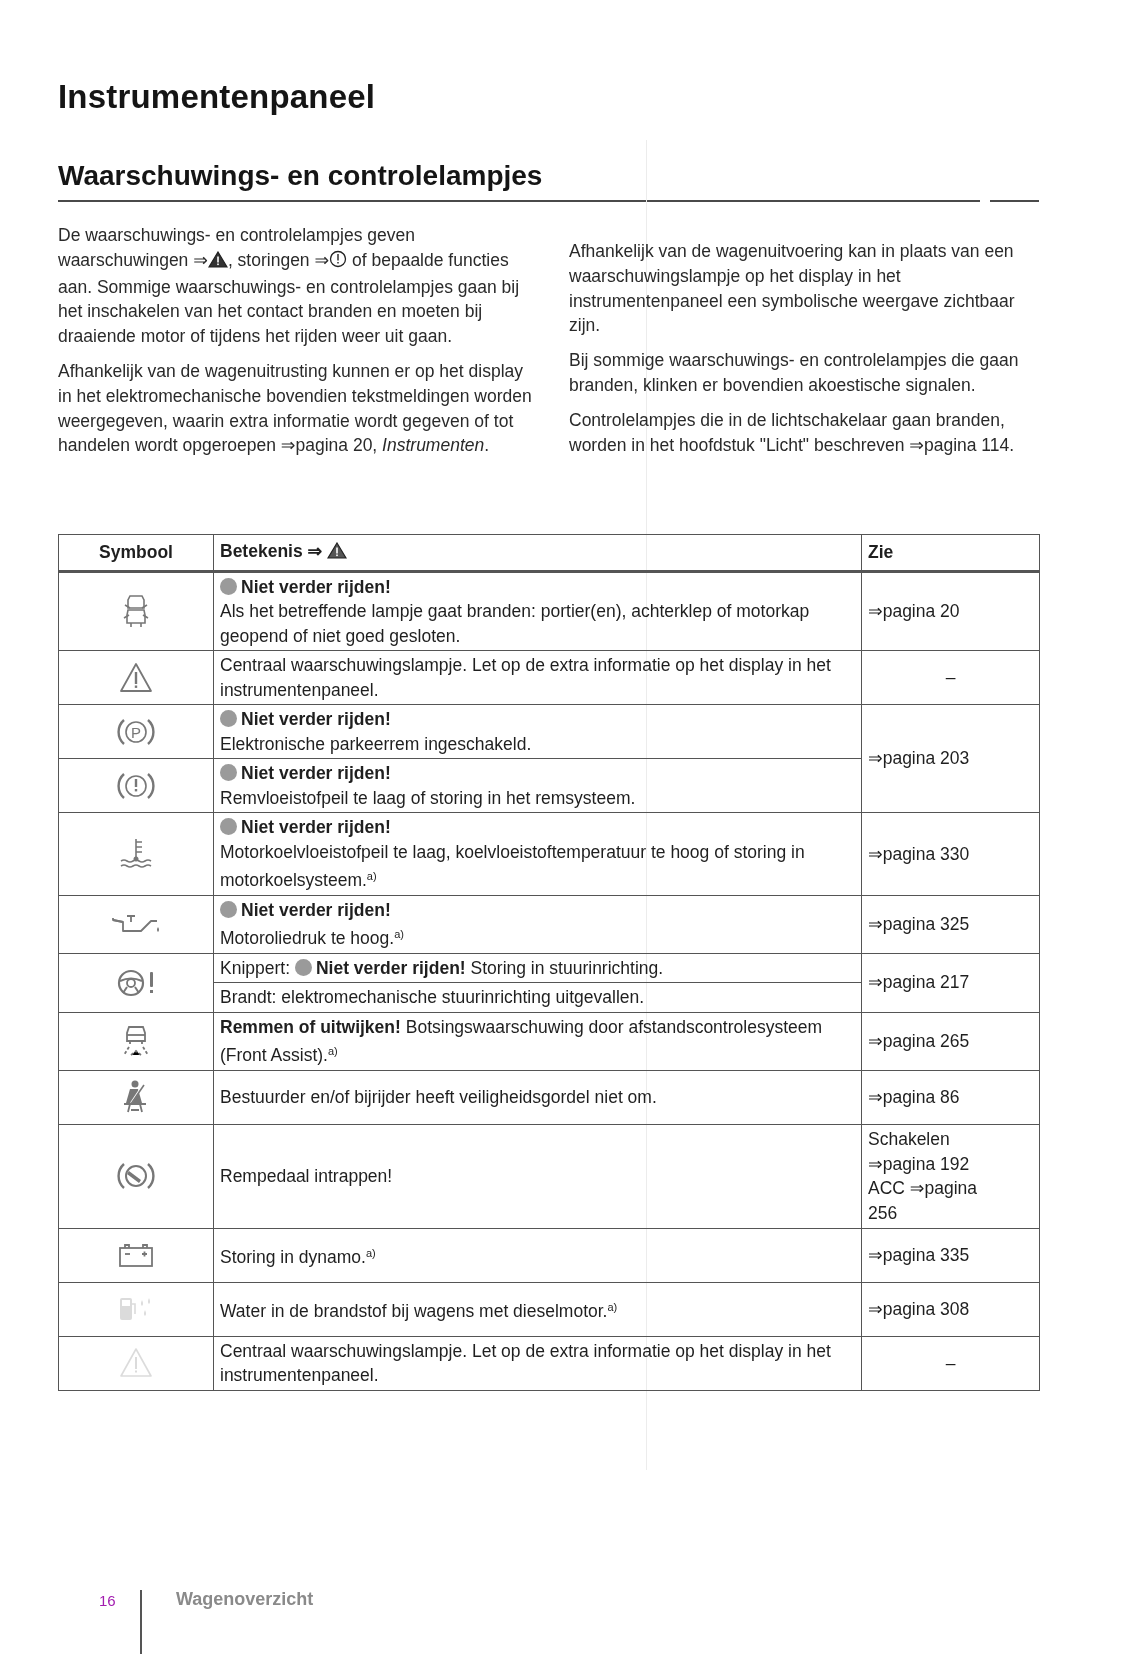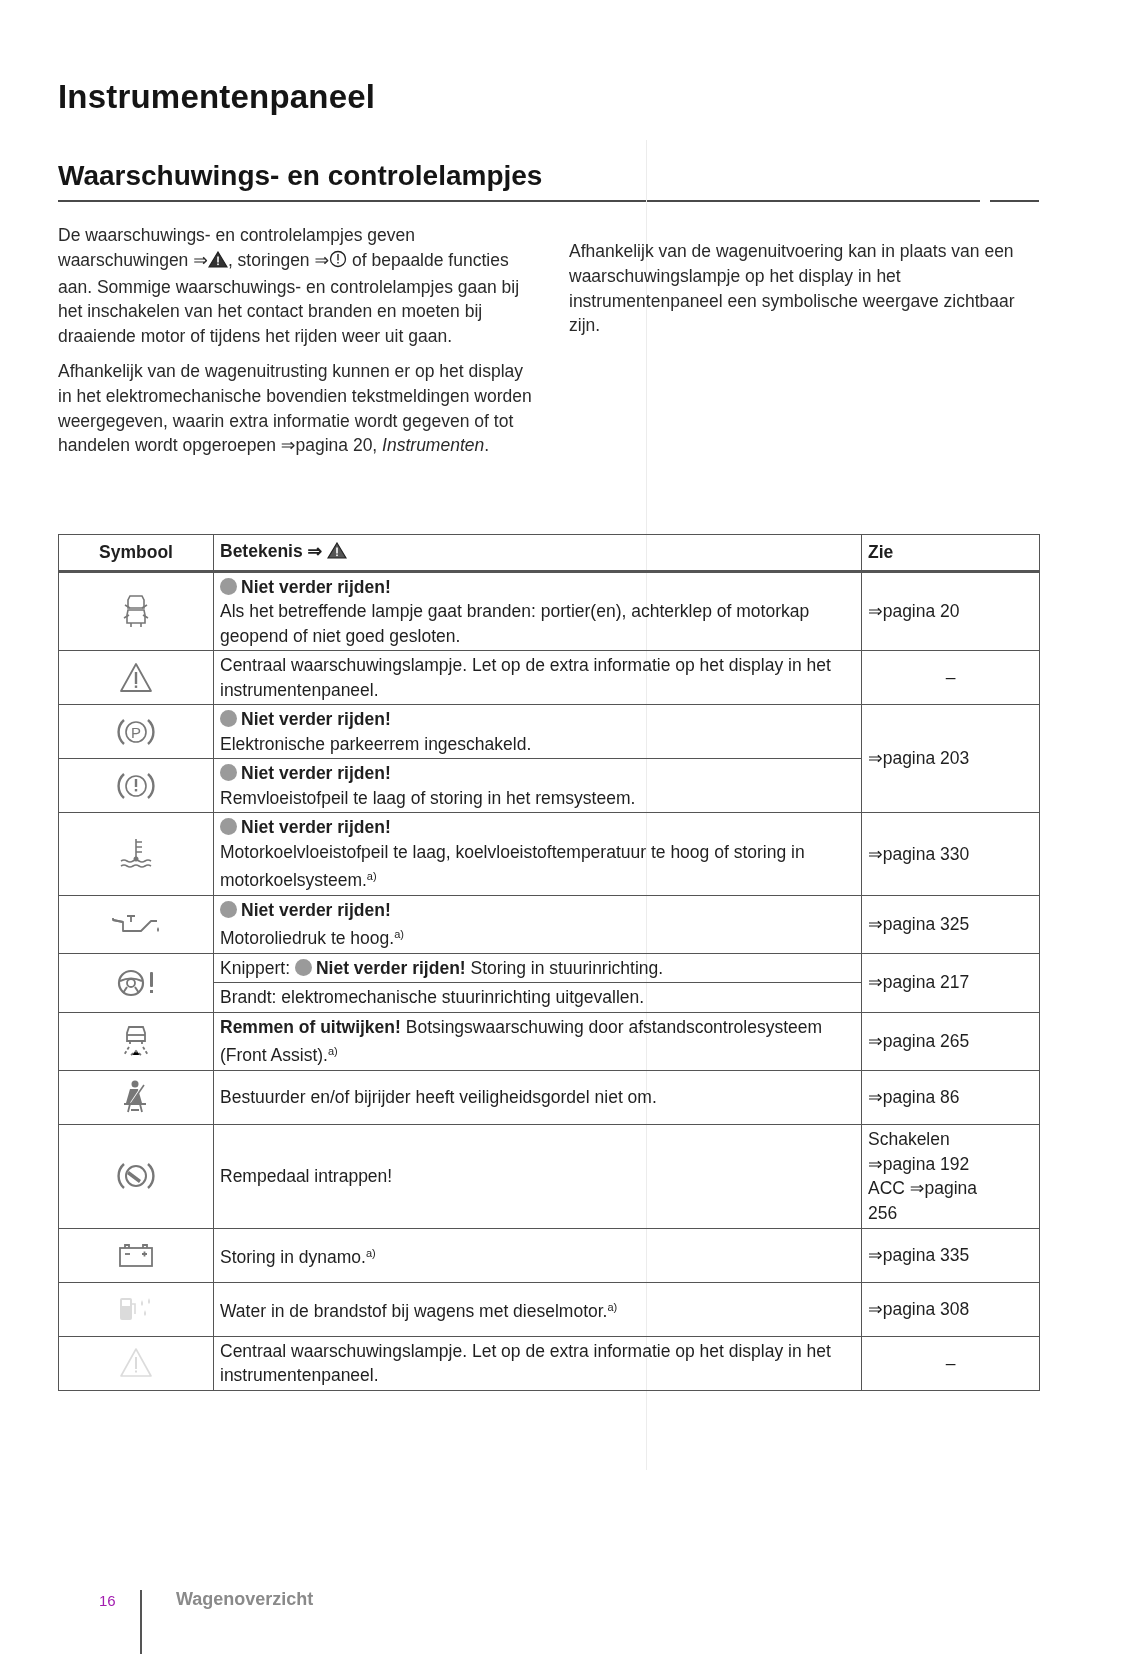--- a/index.html
+++ b/index.html
@@ -60,20 +60,22 @@
           <rect x="8.3" y="12" width="1.4" height="1.5" fill="#222"></rect>
         </svg></span><span> of bepaalde functies aan. Sommige waarschuwings- en controlelampjes gaan bij het inschakelen van het contact branden en moeten bij draaiende motor of tijdens het rijden weer uit gaan.</span>
   </p>
   <p>
     <span>Afhankelijk van de wagenuitrusting kunnen er op het display in het elektromechanische bovendien tekstmeldingen worden weergegeven, waarin extra informatie wordt gegeven of tot handelen wordt opgeroepen ⇒pagina 20, </span><em>Instrumenten</em><span>.</span>
   </p>
 </div>
 
 <div class="col right">
   <p>Afhankelijk van de wagenuitvoering kan in plaats van een waarschuwingslampje op het display in het instrumentenpaneel een symbolische weergave zichtbaar zijn.</p>
+  <p>Bij sommige waarschuwings- en controlelampjes die gaan branden, klinken er bovendien akoestische signalen.</p>
+  <p>Controlelampjes die in de lichtschakelaar gaan branden, worden in het hoofdstuk "Licht" beschreven ⇒pagina 114.</p>
 </div>
 
 <table class="lamps">
   <thead>
     <tr>
       <th class="c-sym">Symbool</th>
       <th><span>Betekenis ⇒</span> <span class="sym"><svg width="20" height="17" viewBox="0 0 20 17">
               <path d="M10 1 L19 16 L1 16 Z" fill="#555" stroke="#222" stroke-width="1.2"></path>
               <rect x="9.2" y="5.5" width="1.6" height="6" fill="#fff"></rect>
               <rect x="9.2" y="12.5" width="1.6" height="1.6" fill="#fff"></rect>

